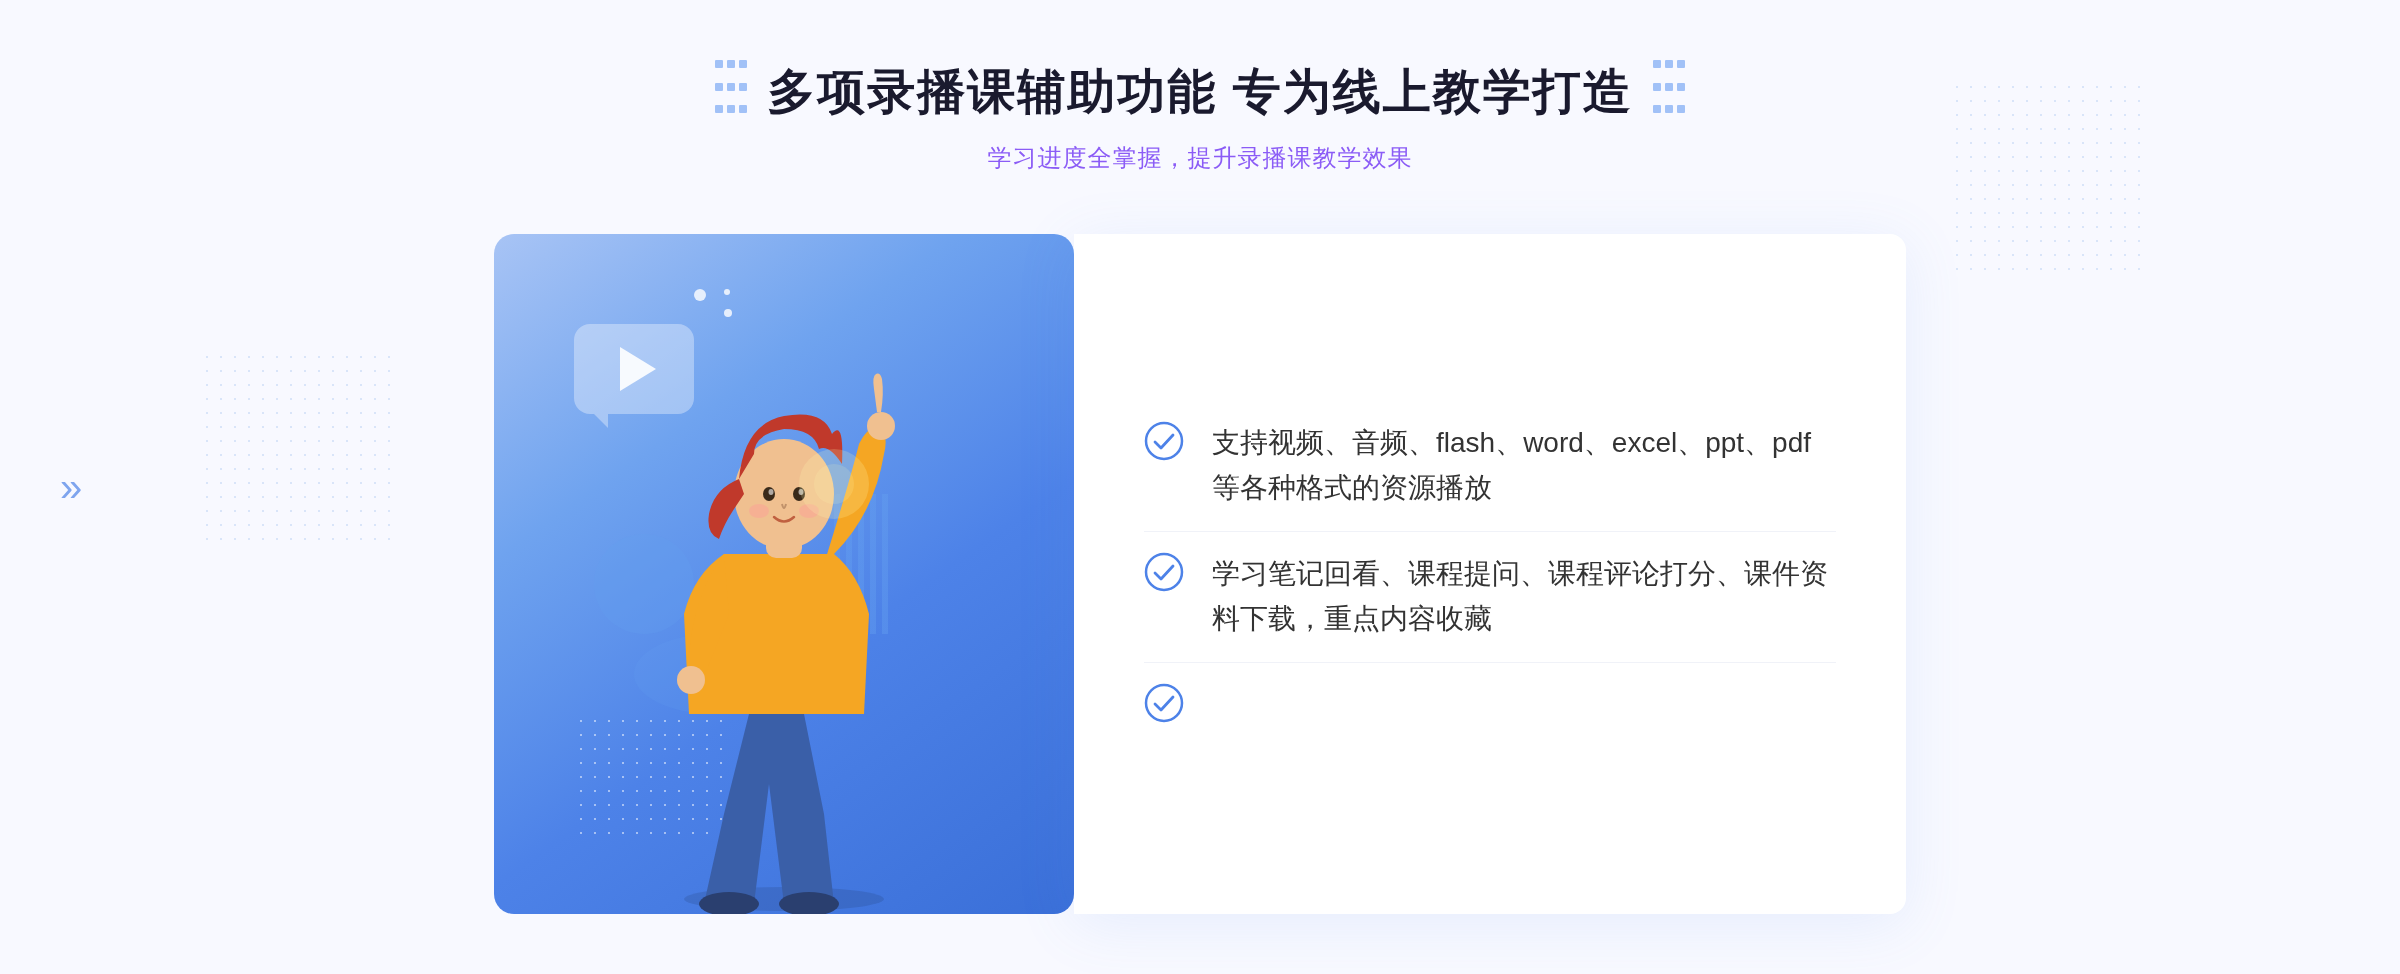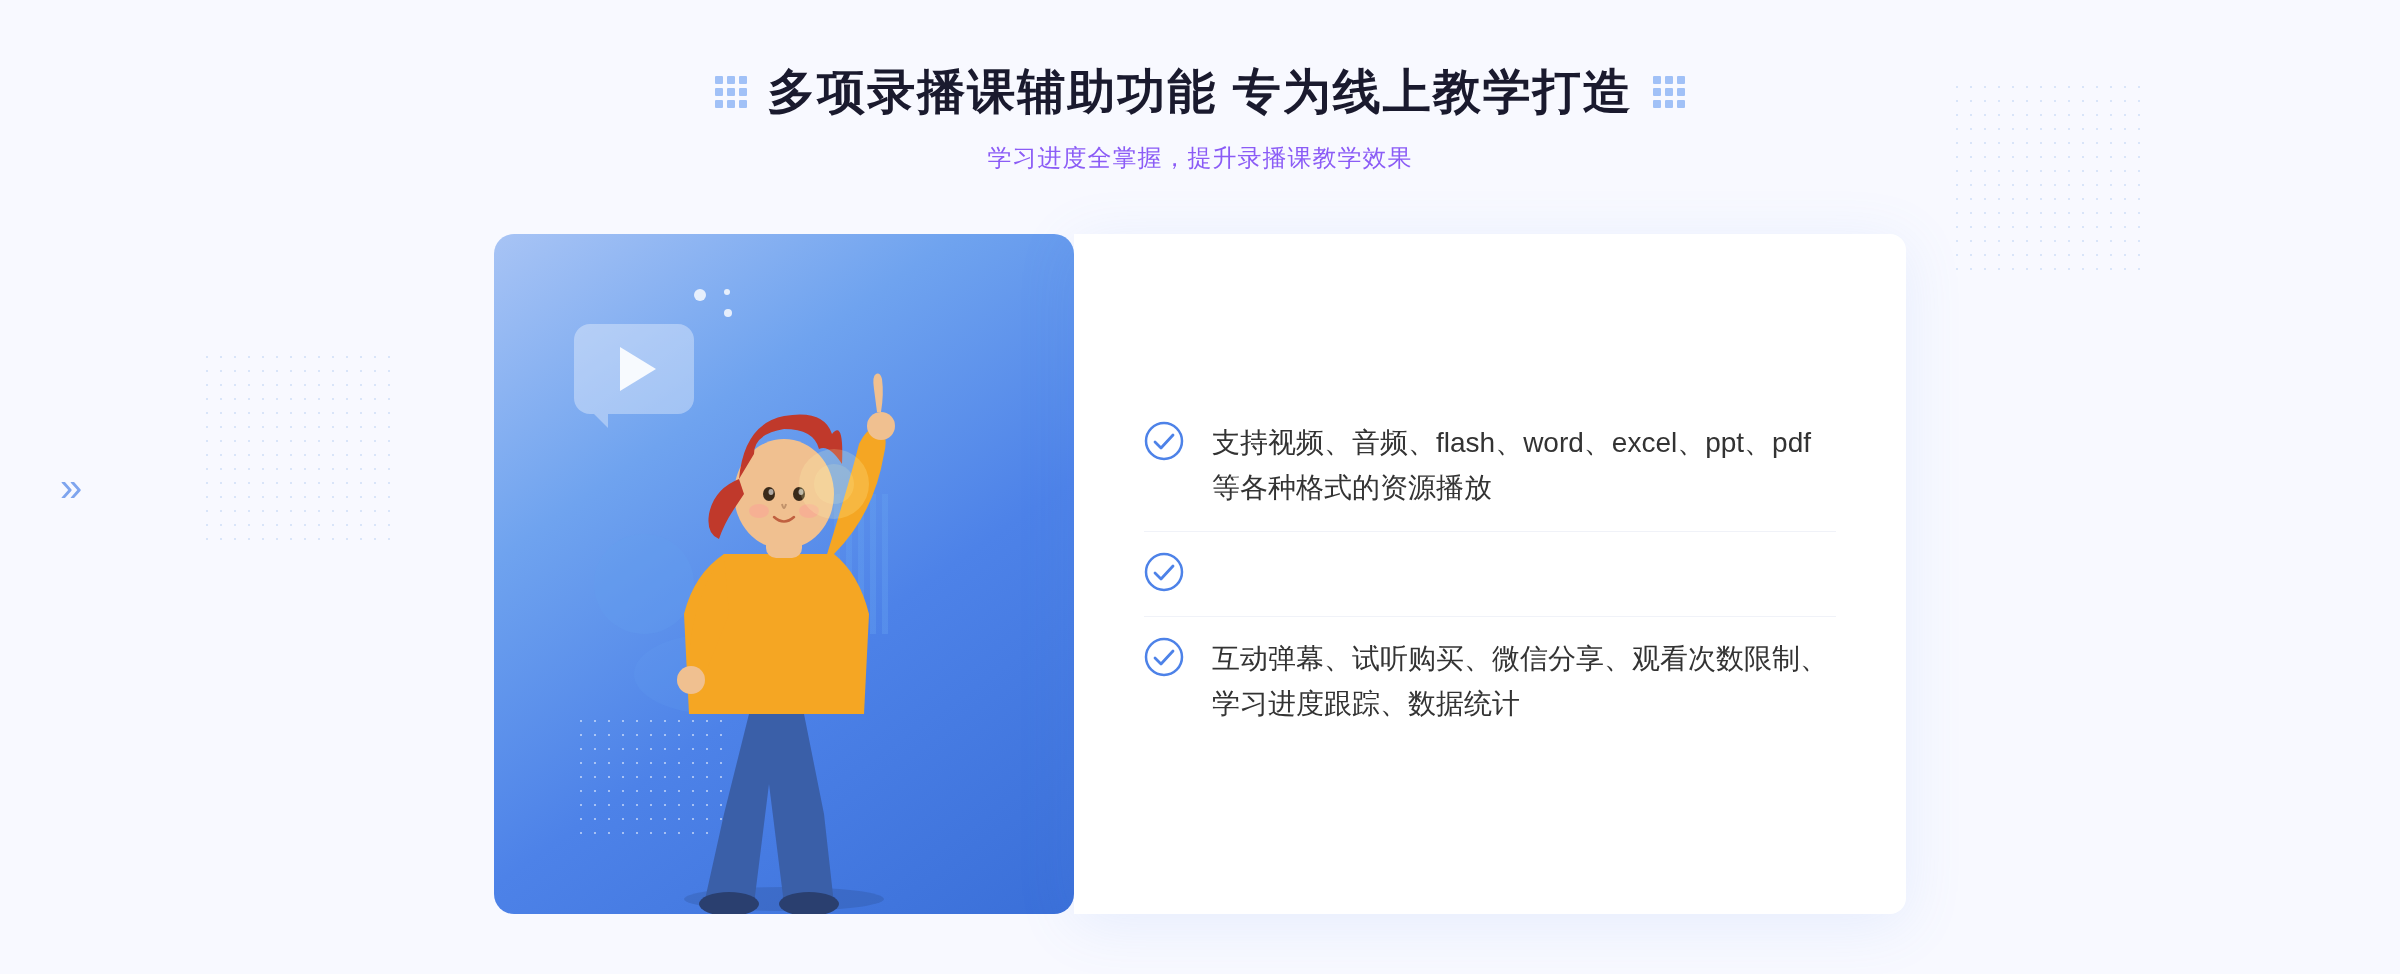--- a/index.html
+++ b/index.html
@@ -60,21 +60,20 @@
     
     .header-section {
       text-align: center;
       margin-bottom: 60px;
       position: relative;
       z-index: 2;
     }
 
     .header-title-row {
       display: flex;
-      align-items: center;
       justify-content: center;
       gap: 20px;
       margin-bottom: 18px;
     }
 
     .grid-icon {
       display: grid;
       grid-template-columns: repeat(3, 8px);
       gap: 4px;
       opacity: 0.5;
@@ -425,28 +424,28 @@
   </div>
             <span class="feature-text">支持视频、音频、flash、word、excel、ppt、pdf等各种格式的资源播放</span>
           </div>
           <div class="feature-item">
             <div>
     <svg width="40" height="40" viewBox="0 0 40 40" fill="none" xmlns="http://www.w3.org/2000/svg">
       <circle cx="20" cy="20" r="18" stroke="#4d82e8" stroke-width="2.5" fill="none"></circle>
       <path d="M11 21 L17 27 L29 14" stroke="#4d82e8" stroke-width="2.8" stroke-linecap="round" stroke-linejoin="round" fill="none"></path>
     </svg>
   </div>
+            <span class="feature-text">学习笔记回看、课程提问、课程评论打分、课件资料下载，重点内容收藏</span>
           </div>
           <div class="feature-item">
             <div>
     <svg width="40" height="40" viewBox="0 0 40 40" fill="none" xmlns="http://www.w3.org/2000/svg">
       <circle cx="20" cy="20" r="18" stroke="#4d82e8" stroke-width="2.5" fill="none"></circle>
       <path d="M11 21 L17 27 L29 14" stroke="#4d82e8" stroke-width="2.8" stroke-linecap="round" stroke-linejoin="round" fill="none"></path>
     </svg>
   </div>
-            <span class="feature-text">互动弹幕、试听购买、微信分享、观看次数限制、学习进度跟踪、数据统计</span>
           </div>
         </div>
 
     </div>
   </div>
 
 </div>
 
 </body></html>

